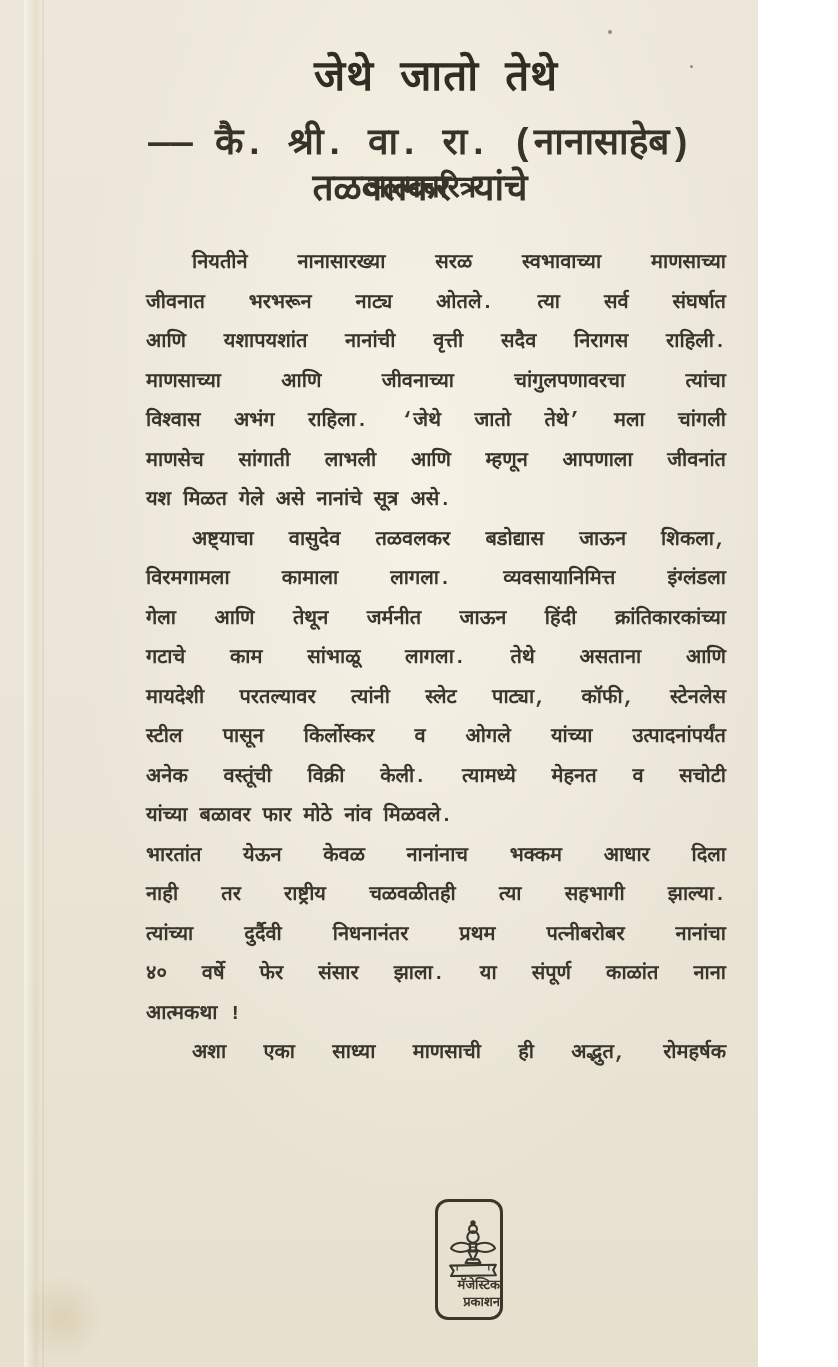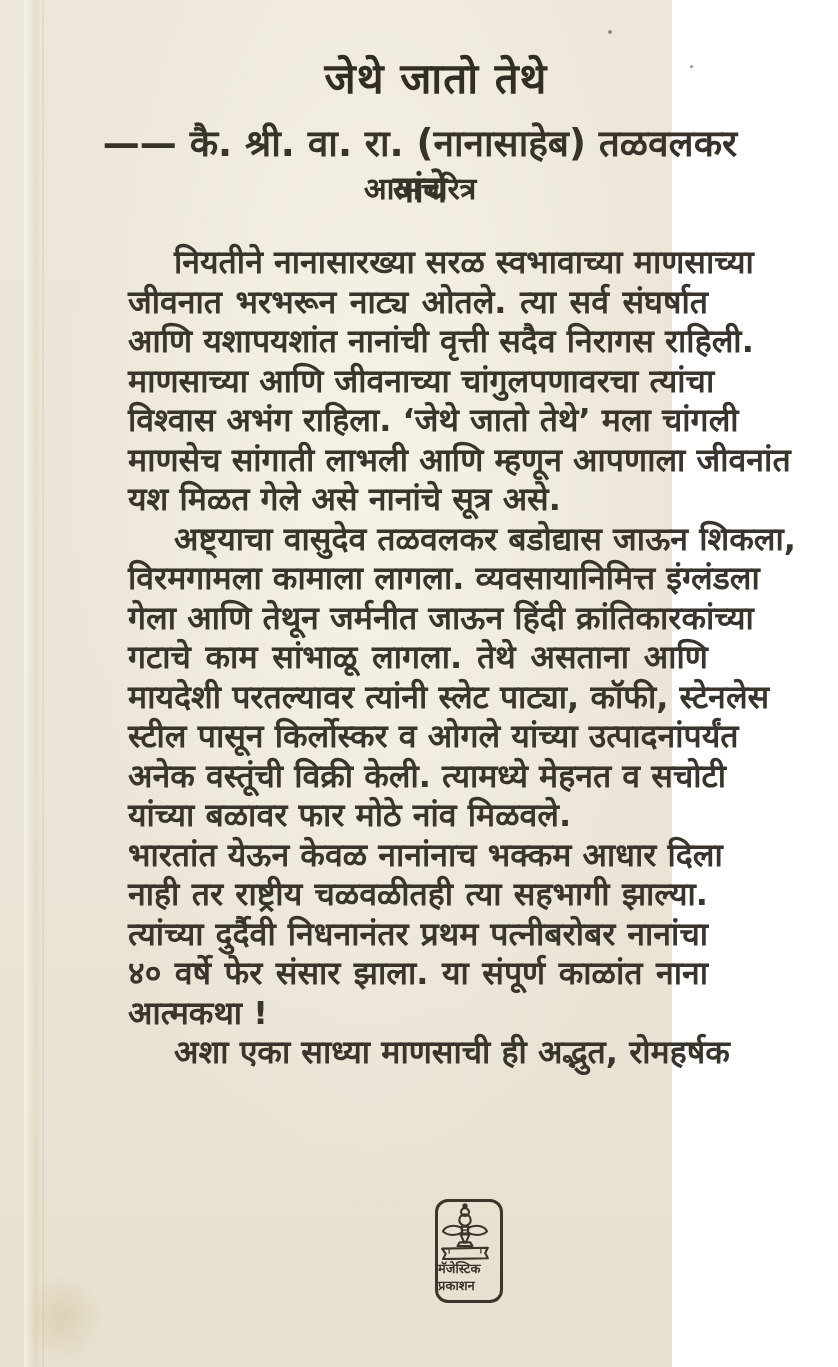--- a/index.html
+++ b/index.html
@@ -7,26 +7,27 @@
     padding: 0;
   }
   body {
     width: 838px;
     height: 1367px;
     font-family: "DejaVu Sans", sans-serif;
     overflow: hidden;
   }
   .page {
     position: relative;
-    width: 672px;
+    width: 758px;
     height: 1367px;
     background:
       radial-gradient(ellipse at 55% 35%, rgba(255,252,242,0.55) 0%, rgba(255,252,242,0) 60%),
       linear-gradient(180deg, #ece7d8 0%, #eae5d6 55%, #e6e0cf 100%);
     color: #3a352c;
+    font-family: Liberation Mono, monospace;
   }
   
   .fold-streak {
     position: absolute;
     top: 0; left: 24px;
     width: 20px; height: 1367px;
     background: linear-gradient(90deg, rgba(255,255,248,0.5), rgba(172,142,80,0.10) 60%, rgba(255,255,248,0.25));
     pointer-events: none;
   }
   .fold-line {
@@ -80,23 +81,23 @@
     width: 580px;
     text-align: center;
     font-size: 30px;
     font-weight: bold;
     line-height: 46px;
     color: #38332a;
   }
   
   .body-text {
     position: absolute;
-    top: 243px; left: 128px;
+    top: 243px; left: 146px;
     width: 580px;
-    font-size: 32px;
+    font-size: 20px;
     font-weight: 600;
     color: #3a352c;
   }
   .para { margin: 0; }
   .line {
     height: 39.5px;
     line-height: 39.5px;
     white-space: nowrap;
     text-align: justify;
     text-align-last: justify;
@@ -107,22 +108,22 @@
   
   .logo {
     position: absolute;
     top: 1199px; left: 435px;
     width: 62px; height: 98px;
     border: 3.5px solid #3b362c;
     border-radius: 13px;
     background: transparent;
     display: flex;
     flex-direction: column;
-    align-items: flex-start;
-    padding-top: 0;
+    align-items: flex-end;
+    padding-top: 17px;
   }
   .logo svg { display: block; }
   .logo-text {
     margin-top: 1px;
     text-align: center;
     font-size: 13px;
     font-weight: bold;
     line-height: 15.5px;
     letter-spacing: 0px;
     color: #3b362c;

